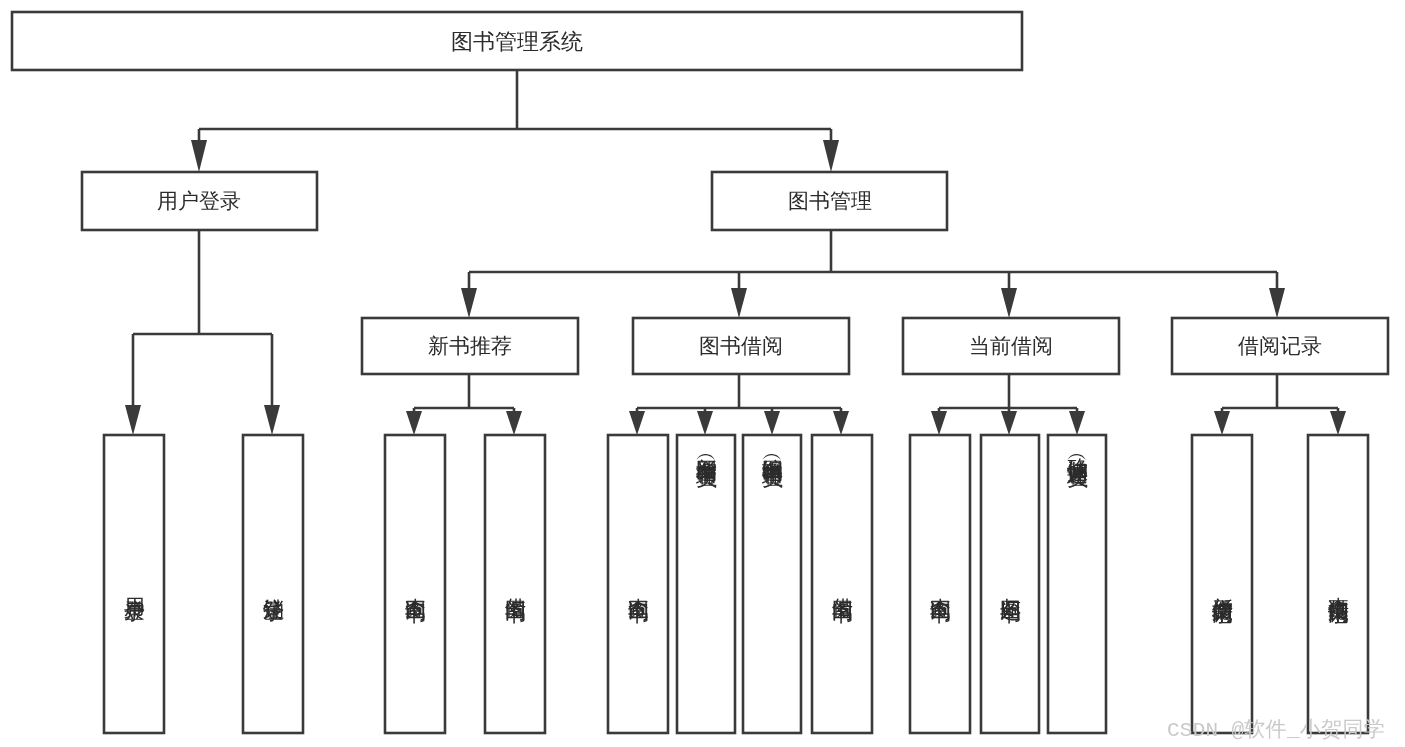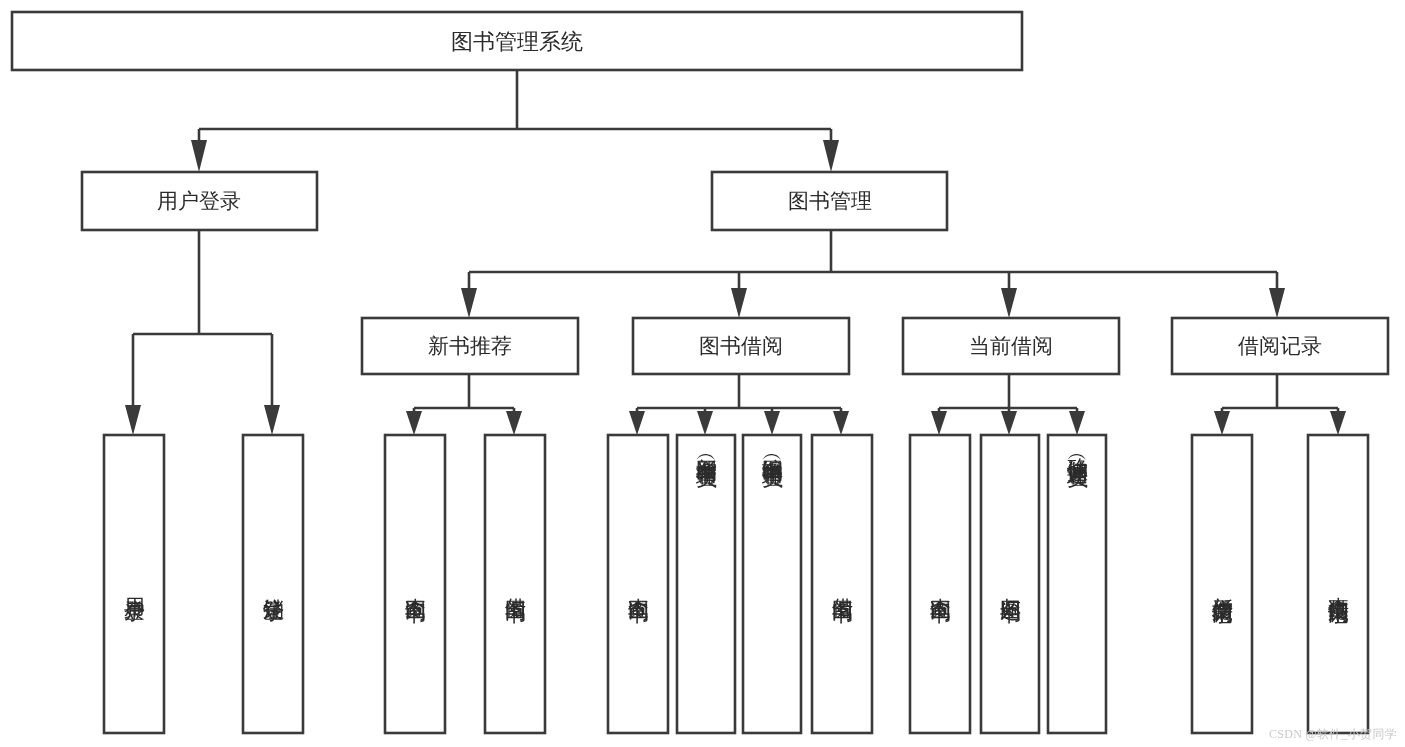--- a/index.html
+++ b/index.html
@@ -67,24 +67,24 @@
     line-height: 1;
     color: #2b2b2b;
     letter-spacing: 1.5px;
     white-space: nowrap;
   }
   .vlabel-center {
     align-items: center;
   }
   #watermark {
     position: absolute;
-    right: 8px;
+    right: 20px;
     bottom: 4px;
-    font-family: Liberation Serif, serif;
-    font-size: 12px;
+    font-family: Liberation Mono, monospace;
+    font-size: 21px;
     color: #c9c9c9;
     white-space: nowrap;
     letter-spacing: 0.3px;
   }
 </style>
 </head>
 <body>
 
 <div id="diagram-root">
 

